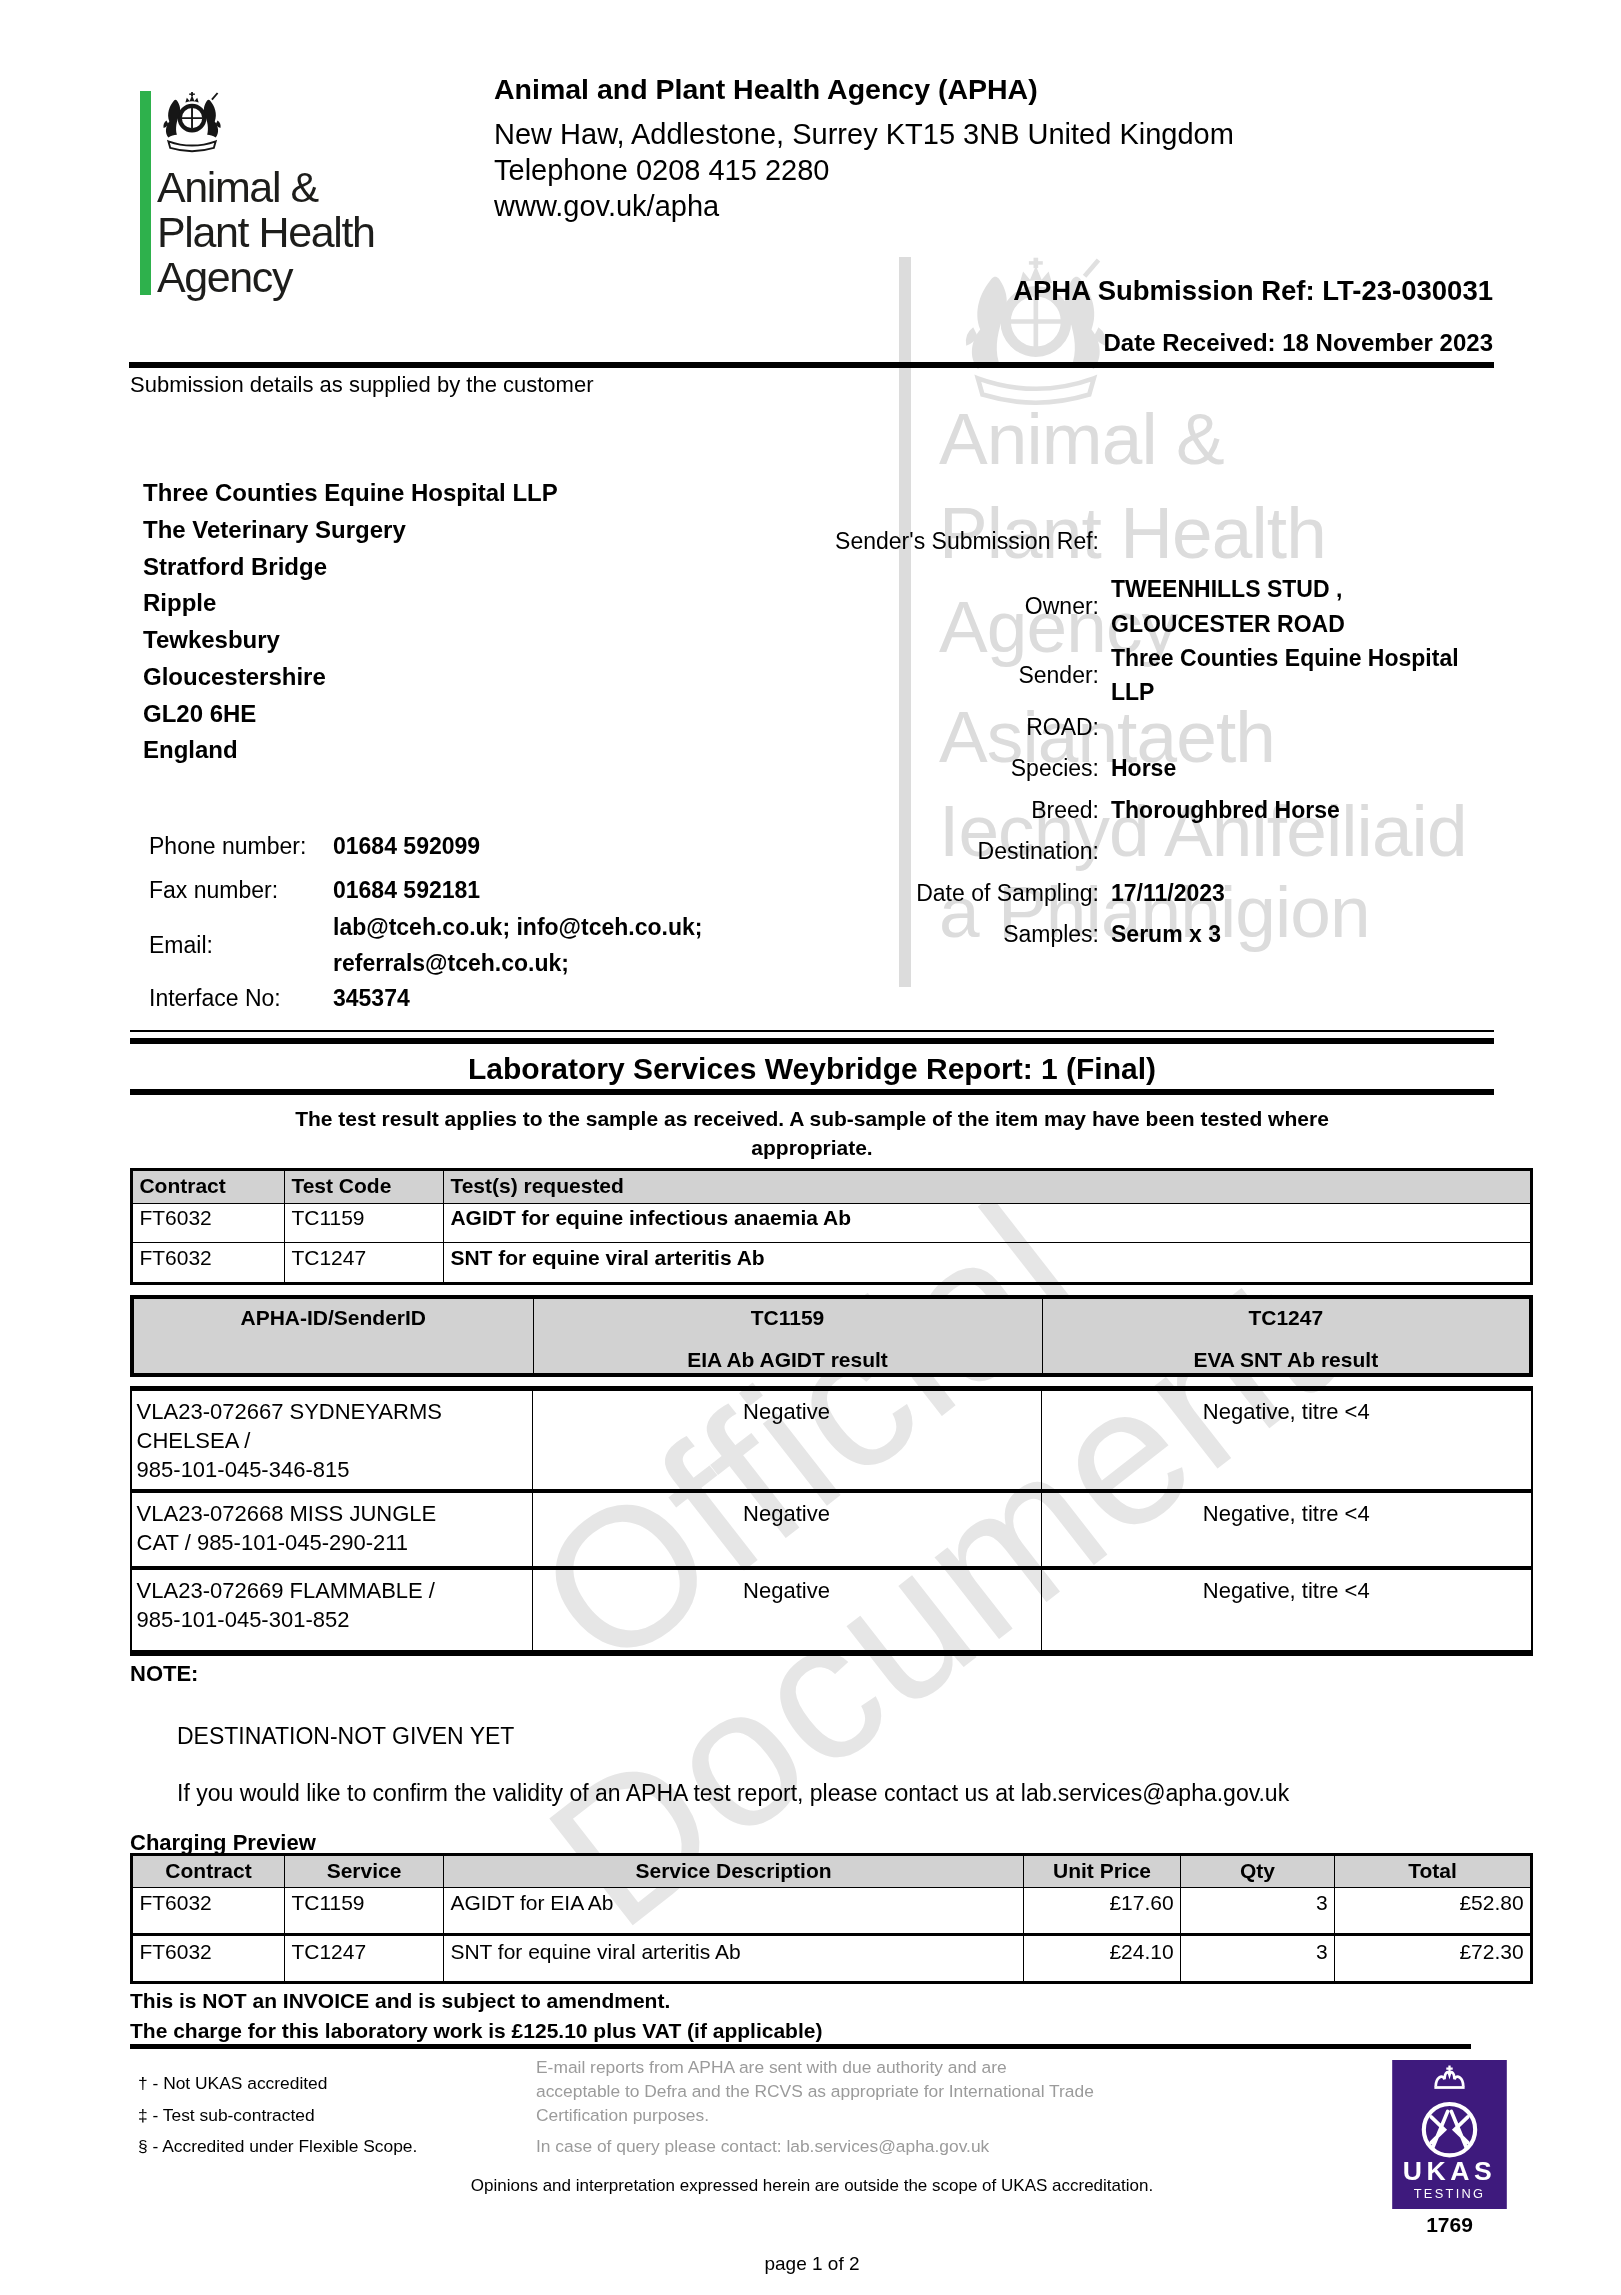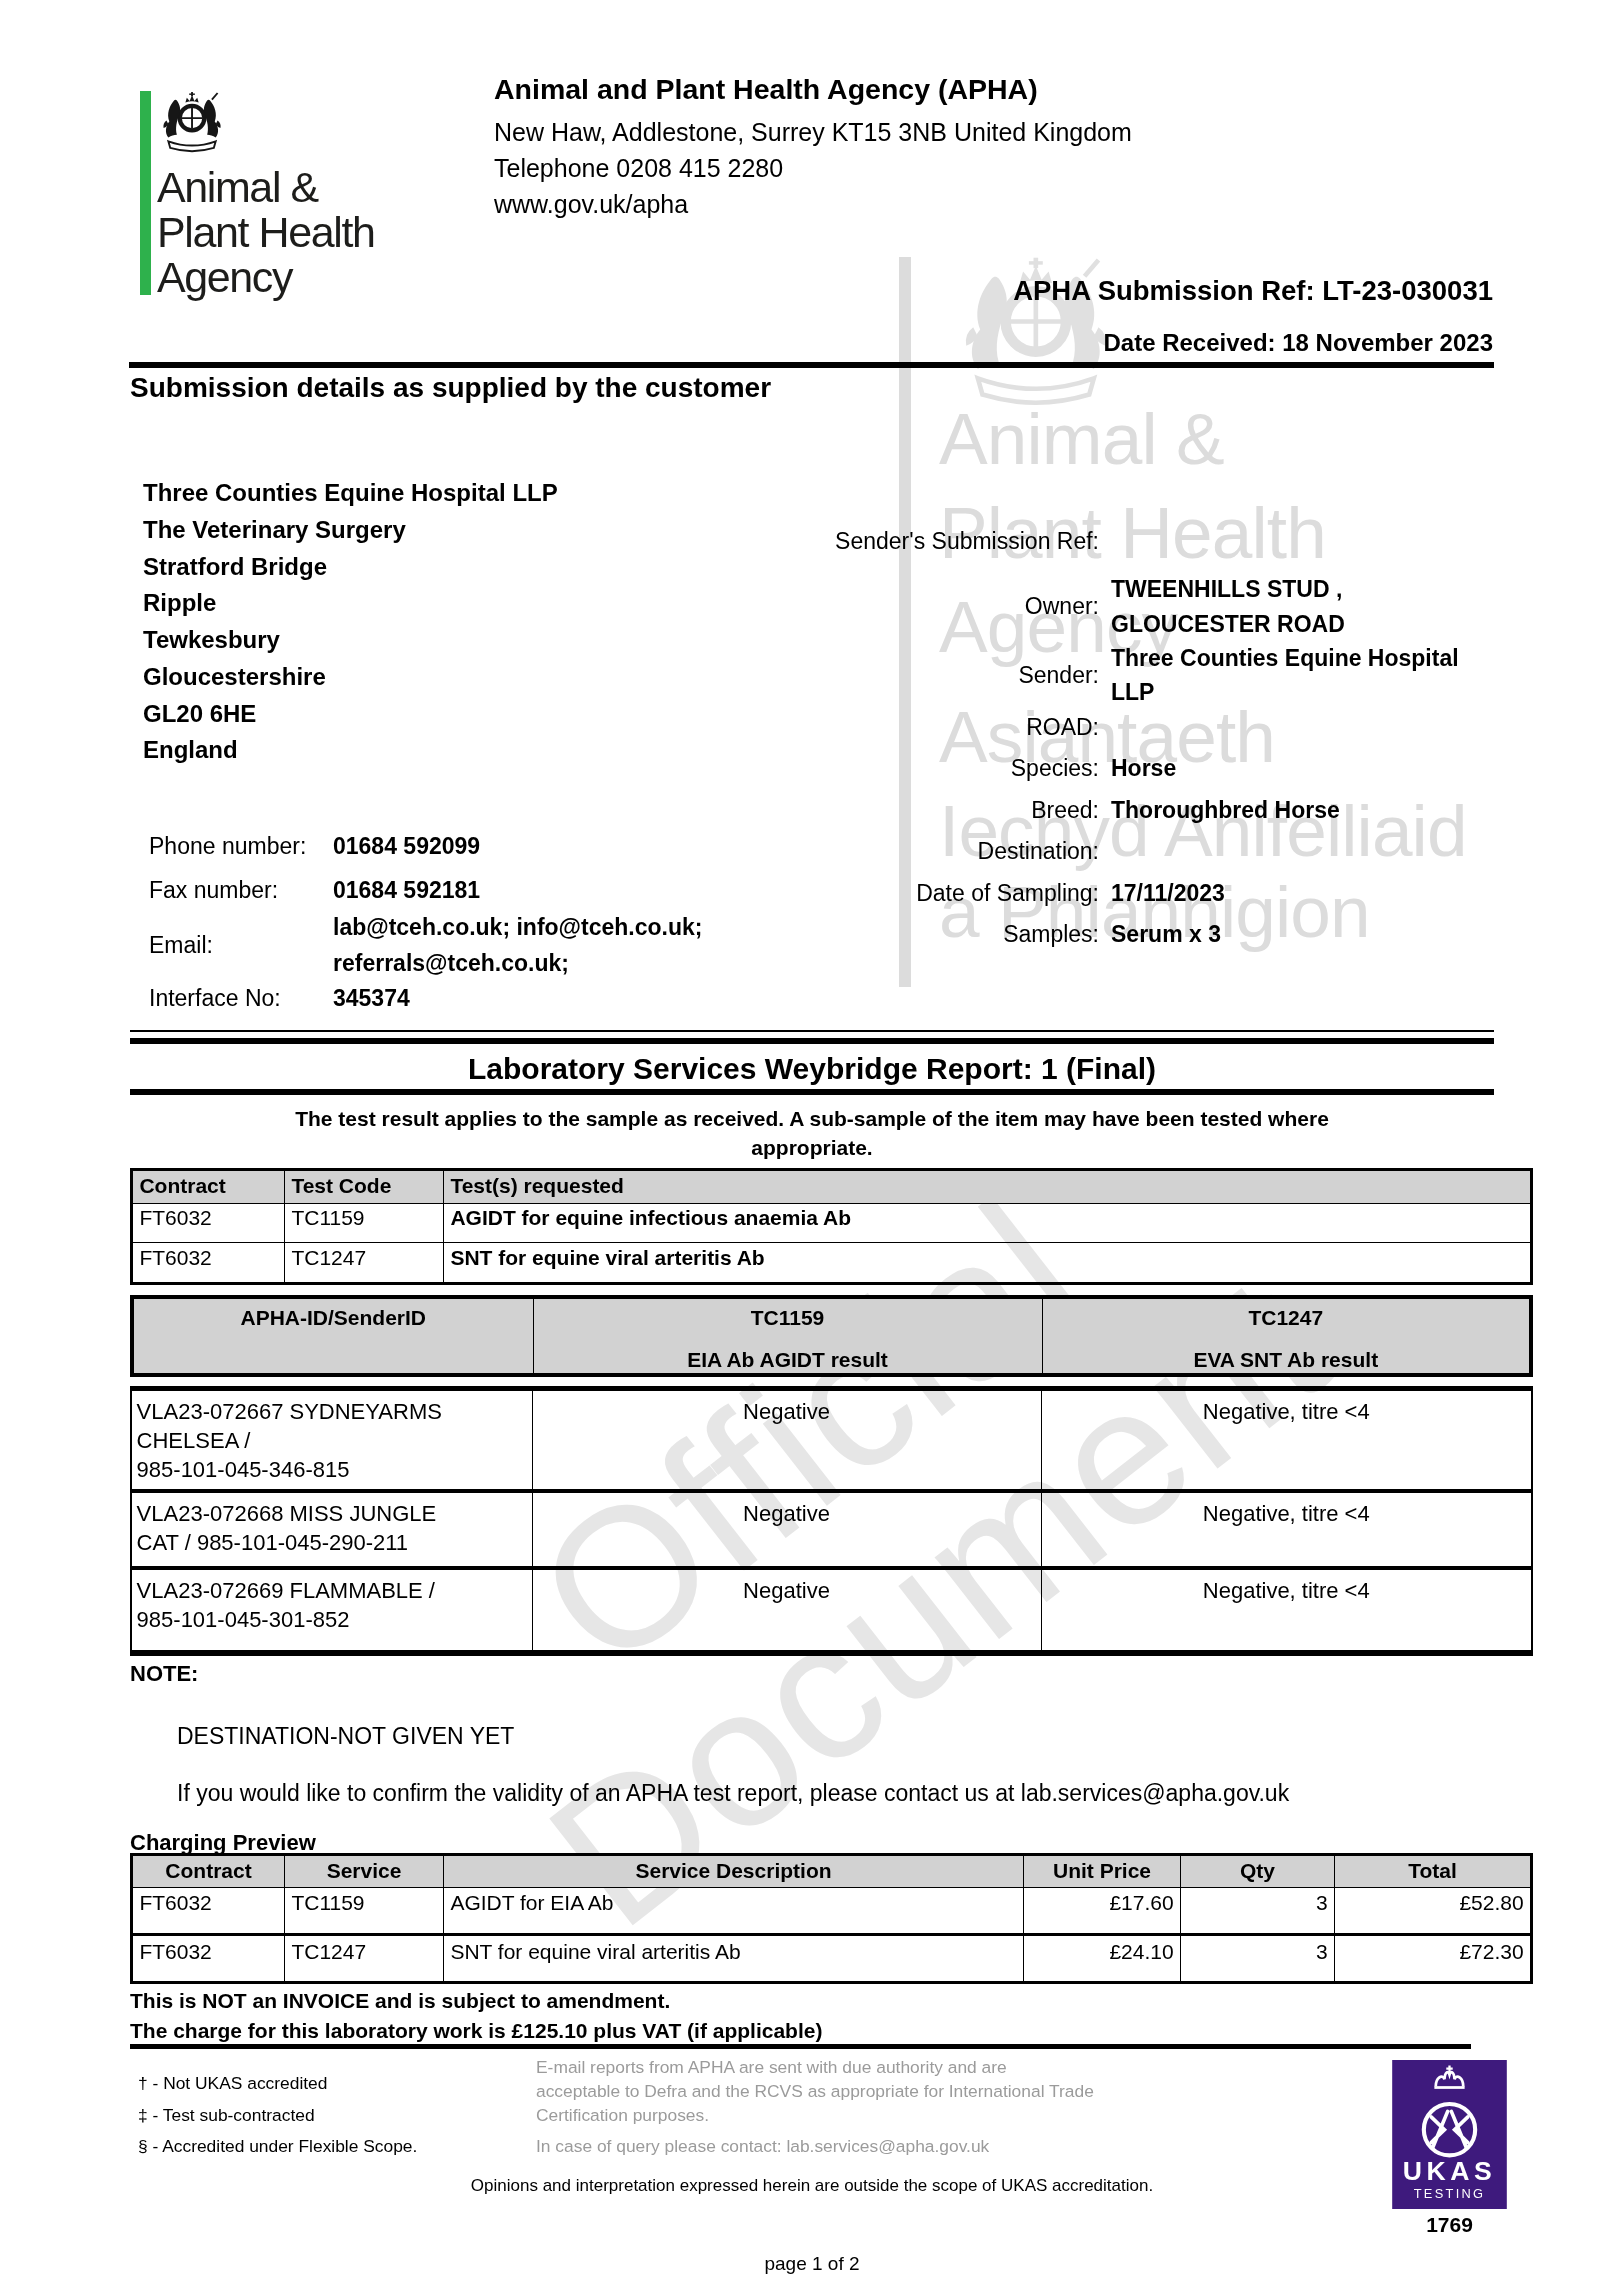--- a/index.html
+++ b/index.html
@@ -23,26 +23,26 @@
   
   .green-bar{position:absolute;left:140px;top:91px;width:10.6px;height:204px;
              background:var(--green,#2eb14c);z-index:2;}
   .crest-logo{position:absolute;left:157px;top:92px;width:71px;height:64px;
               color:#161616;z-index:2;}
   .logo-t{position:absolute;left:157px;font-size:43px;line-height:45px;color:#1d1d1b;
           letter-spacing:-1.4px;z-index:2;}
 
   
   .hdr-title{left:494px;top:73px;font-size:28.5px;font-weight:bold;}
-  .hdr-line{left:494px;font-size:25px;}
+  .hdr-line{left:494px;font-size:29px;}
   .ref1{right:129px;top:275px;font-size:27.5px;font-weight:bold;}
   .ref2{right:129px;top:329px;font-size:24px;font-weight:bold;}
   .rule{position:absolute;background:#000;z-index:2;}
 
-  .sec-head{left:130px;top:372px;font-size:28px;font-weight:bold;text-align:right;}
+  .sec-head{left:130px;top:372px;font-size:22px;font-weight:normal;text-align:right;}
 
   .addr{left:143px;font-size:24px;font-weight:bold;}
 
   .lbl{font-size:23px;text-align:right;}
   .val{font-size:23px;font-weight:bold;}
   .rlabel{position:absolute;width:321px;left:778px;text-align:right;font-size:23px;z-index:2;}
   .rval{position:absolute;left:1111px;font-size:23px;font-weight:bold;z-index:2;white-space:nowrap;}
 
   .center-line{left:130px;width:1364px;text-align:center;}
   .title-main{font-size:30px;font-weight:bold;}

